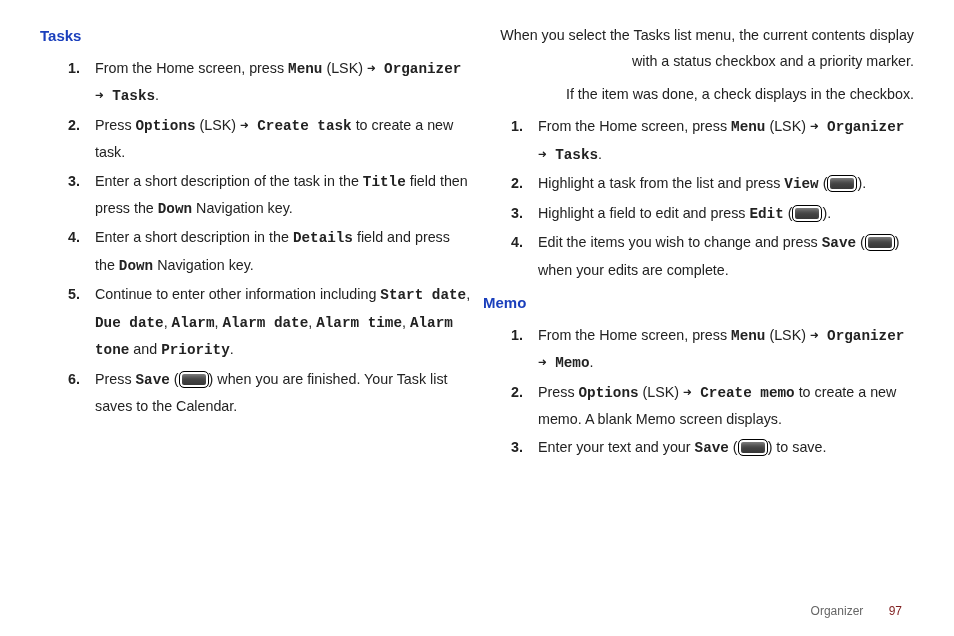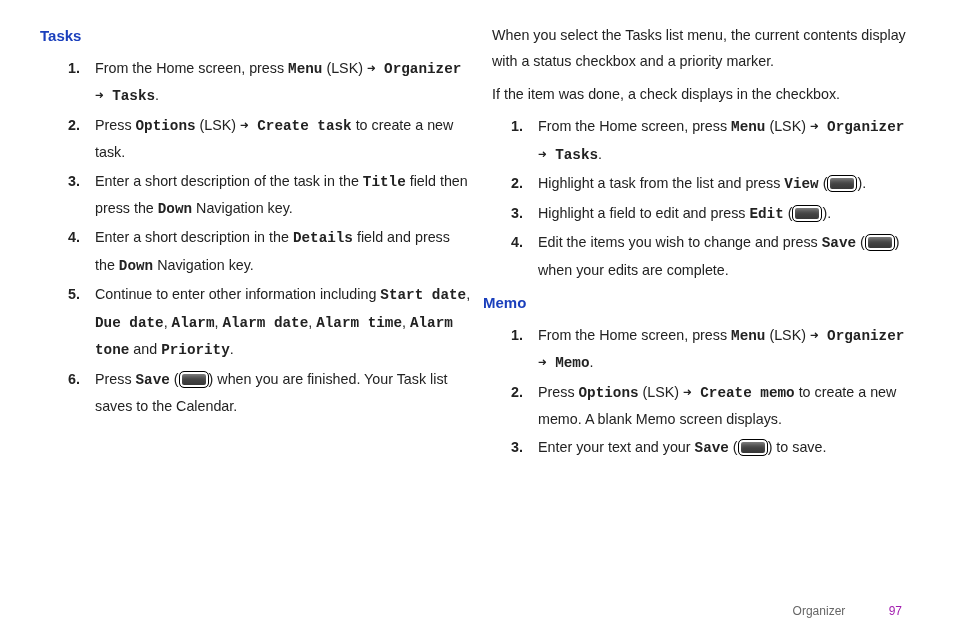--- a/index.html
+++ b/index.html
@@ -42,29 +42,29 @@
   .btn-icon {
     display: inline-block;
     vertical-align: -4px;
     width: 30px;
     height: 17px;
     border: 1.5px solid #000;
     border-radius: 5px;
     background: linear-gradient(#555,#333);
     box-shadow: inset 0 0 0 2px #fff, inset 0 4px 4px rgba(255,255,255,0.3);
   }
-  .para { margin-left: 9px; margin-bottom: 6px; }
+  .para { margin-left: 9px; margin-bottom: 6px; text-align: right; }
   .footer {
     position: absolute;
     bottom: 14px;
     right: 52px;
     font-size: 12px;
     color: #666;
   }
-  .footer .pnum { margin-left: 40px; color: #a21caf; }
+  .footer .pnum { margin-left: 22px; color: #7f1d1d; }
 </style>
 </head>
 <body>
 
 <div class="columns">
 
   <div class="col">
     <div class="heading-blue">Tasks</div>
     <ol>
       <li class="li">

